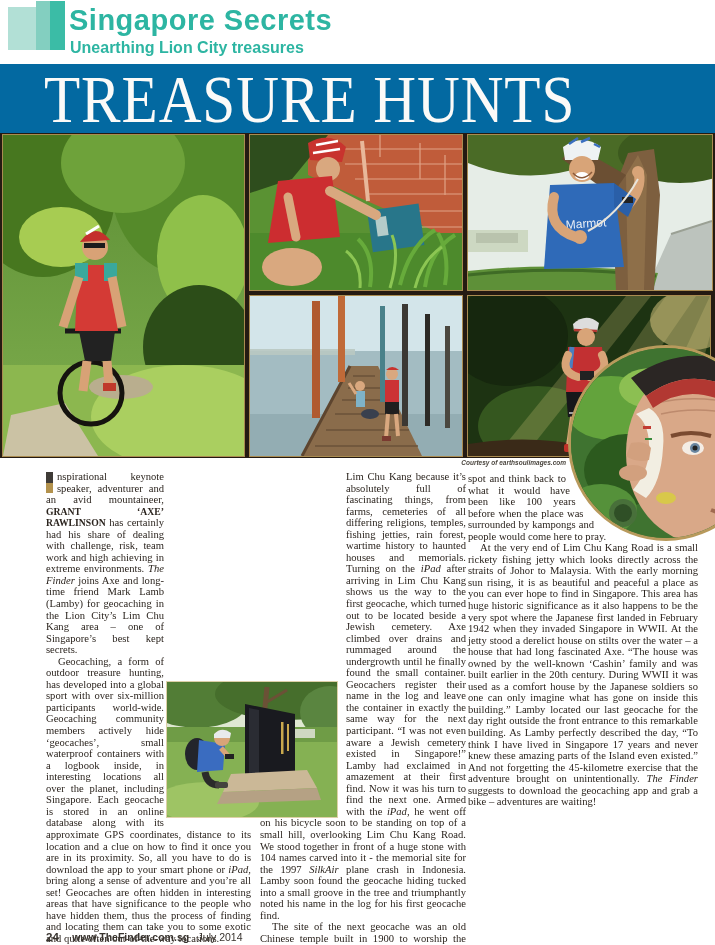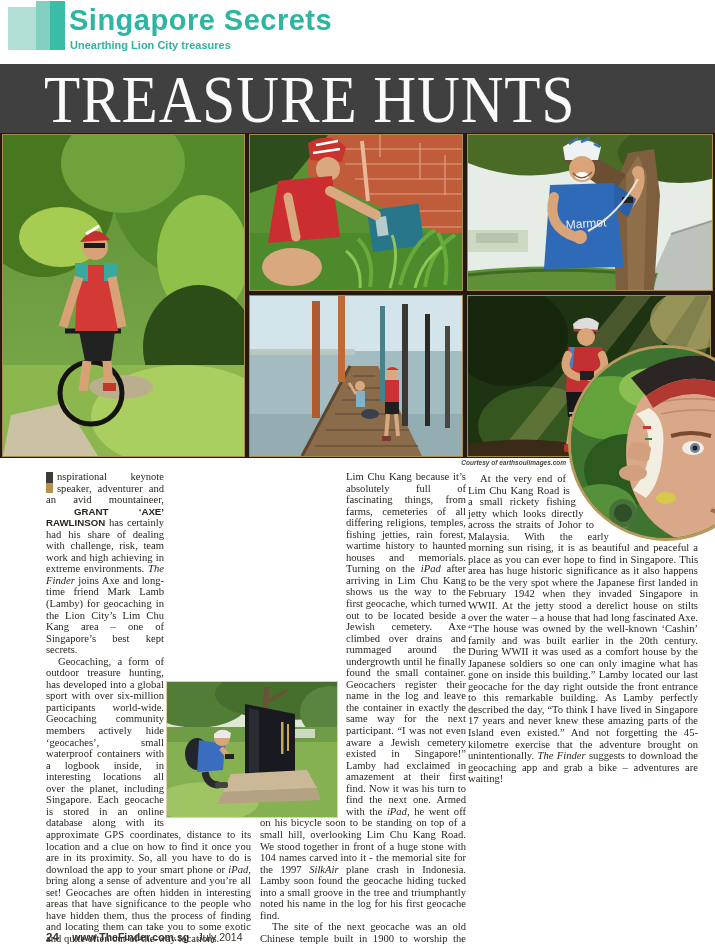--- a/index.html
+++ b/index.html
@@ -6,23 +6,23 @@
   .page{position:relative;width:715px;height:945px;background:#ffffff;overflow:hidden;
         font-family:"Liberation Serif",serif;color:#2b241e;}
   
   .mast-block{position:absolute;}
   .mb1{left:8px;top:7px;width:28px;height:43px;background:#b2e0d6;}
   .mb2{left:36px;top:1px;width:14px;height:49px;background:#83cfc0;}
   .mb3{left:50px;top:1px;width:15px;height:49px;background:#3bbca6;}
   .mast-title{position:absolute;left:69px;top:4px;font-family:"Liberation Sans",sans-serif;
         font-weight:bold;font-size:29px;color:#2db5a2;letter-spacing:0.5px;}
   .mast-sub{position:absolute;left:70px;top:39px;font-family:"Liberation Sans",sans-serif;
-        font-weight:bold;font-size:11px;color:#2db5a2;}
-  
-  .banner{position:absolute;left:0;top:64px;width:715px;height:69px;background:#404040;}
+        font-weight:bold;font-size:16px;color:#2db5a2;}
+  
+  .banner{position:absolute;left:0;top:64px;width:715px;height:69px;background:#0369a1;}
   .banner h1{position:absolute;left:44px;top:1px;margin:0;font-weight:normal;
         font-family:"Liberation Serif",serif;font-size:63px;line-height:64px;color:#fbfaf8;
         transform:scale(0.94,1.07);transform-origin:left top;white-space:nowrap;letter-spacing:1px;}
   
   .collage{position:absolute;left:0;top:133px;width:715px;height:325px;background:#241a12;}
   .ph{position:absolute;border:1px solid #a98b50;box-sizing:border-box;overflow:hidden;background:#333;}
   .ph svg{display:block;}
   .ph-l {left:2px;  top:1px;  width:243px;height:323px;}
   .ph-mt{left:249px;top:1px;  width:214px;height:157px;}
   .ph-mb{left:249px;top:162px;width:214px;height:162px;}
@@ -33,21 +33,21 @@
         font-size:6.5px;color:#4b463f;}
   .circle-inset{position:absolute;left:568px;top:345px;width:190px;height:190px;border-radius:50%;
         border:3px solid #b89a5c;overflow:hidden;z-index:6;background:#3f7330;}
   
   .col{position:absolute;font-size:10.6px;line-height:11.55px;text-align:justify;}
   .col1{left:46px; top:471px;width:205px;}
   .col2{left:260px;top:471px;width:206px;}
   .col3{left:468px;top:473px;width:230px;}
   .para{margin:0;}
   .para.indent{text-indent:12px;font-family:Liberation Serif, serif;}
-  .seg-b{font-family:Liberation Sans, sans-serif;font-weight:bold;font-size:9.7px;margin-left:28px;}
+  .seg-b{font-family:Liberation Serif, serif;font-weight:bold;font-size:9.7px;}
   .seg-i{font-style:italic;}
   .dropcap{float:left;width:7px;height:21px;margin:1px 4px 0 0;overflow:hidden;
         background:linear-gradient(#3f3b37 50%,#b3924d 50%);color:transparent;font-size:18px;}
   .spacer-r1{float:right;width:87px;height:122px;margin-top:226px;}
   .spacer-l2{float:left;width:86px;height:198px;margin-top:146px;}
   .spacer-c3{float:right;width:132px;height:64px;shape-outside:circle(99px at 98px -28px);shape-margin:3px;}
   .memorial{position:absolute;left:166px;top:681px;width:172px;height:137px;
         border:1px solid #ded0a8;box-sizing:border-box;overflow:hidden;z-index:4;background:#85b153;}
   
   .info{position:absolute;left:468px;top:886px;width:236px;font-family:"Liberation Sans",sans-serif;
@@ -287,20 +287,21 @@
   </div>
 
   <div class="col col2">
     <div class="spacer-l2"></div>
     <p class="para"><span><span>Lim Chu Kang because it’s absolutely full of fascinating things, from farms, cemeteries of all differing religions, temples, fishing jetties, rain forest, wartime history to haunted houses and memorials. Turning on the </span><span class="seg-i">iPad</span><span> after arriving in Lim Chu Kang shows us the way to the first geocache, which turned out to be located beside a Jewish cemetery. Axe climbed over drains and rummaged around the undergrowth until he finally found the small container. Geocachers register their name in the log and leave the container in exactly the same way for the next participant. “I was not even aware a Jewish cemetery existed in Singapore!” Lamby had exclaimed in amazement at their first find. Now it was his turn to find the next one. Armed with the </span><span class="seg-i">iPad</span><span>, he went off on his bicycle soon to be standing on top of a small hill, overlooking Lim Chu Kang Road. We stood together in front of a huge stone with 104 names carved into it - the memorial site for the 1997 </span><span class="seg-i">SilkAir</span><span> plane crash in Indonesia. Lamby soon found the geocache hiding tucked into a small groove in the tree and triumphantly noted his name in the log for his first geocache find.</span></span></p>
     <p class="para indent"><span><span>The site of the next geocache was an old Chinese temple built in 1900 to worship the holy mother, a goddess of peace and happiness. Although the temple no longer exists, it was intriguing to stand in this</span></span></p>
   </div>
 
   <div class="col col3">
     <div class="spacer-c3"></div>
+    <p class="para"><span><span>spot and think back to what it would have been like 100 years before when the place was surrounded by kampongs and people would come here to pray.</span></span></p>
     <p class="para indent"><span><span>At the very end of Lim Chu Kang Road is a small rickety fishing jetty which looks directly across the straits of Johor to Malaysia. With the early morning sun rising, it is as beautiful and peaceful a place as you can ever hope to find in Singapore. This area has huge historic significance as it also happens to be the very spot where the Japanese first landed in February 1942 when they invaded Singapore in WWII. At the jetty stood a derelict house on stilts over the water – a house that had long fascinated Axe. “The house was owned by the well-known ‘Cashin’ family and was built earlier in the 20th century. During WWII it was used as a comfort house by the Japanese soldiers so one can only imagine what has gone on inside this building.” Lamby located our last geocache for the day right outside the front entrance to this remarkable building. As Lamby perfectly described the day, “To think I have lived in Singapore 17 years and never knew these amazing parts of the Island even existed.” And not forgetting the 45-kilometre exercise that the adventure brought on unintentionally. </span><span class="seg-i">The Finder</span><span> suggests to download the geocaching app and grab a bike – adventures are waiting!</span></span></p>
   </div>
 
   <div class="memorial">
     <svg width="170" height="135" viewBox="0 0 170 135">
       <rect width="170" height="50" fill="#dfe8d2"></rect>
       <ellipse cx="30" cy="18" rx="52" ry="28" fill="#527d36"></ellipse>
       <ellipse cx="120" cy="12" rx="72" ry="26" fill="#466e2c"></ellipse>
       <ellipse cx="163" cy="30" rx="30" ry="26" fill="#5a8540"></ellipse>
       <path d="M95,55 L100,5" stroke="#6b5136" stroke-width="5"></path>

